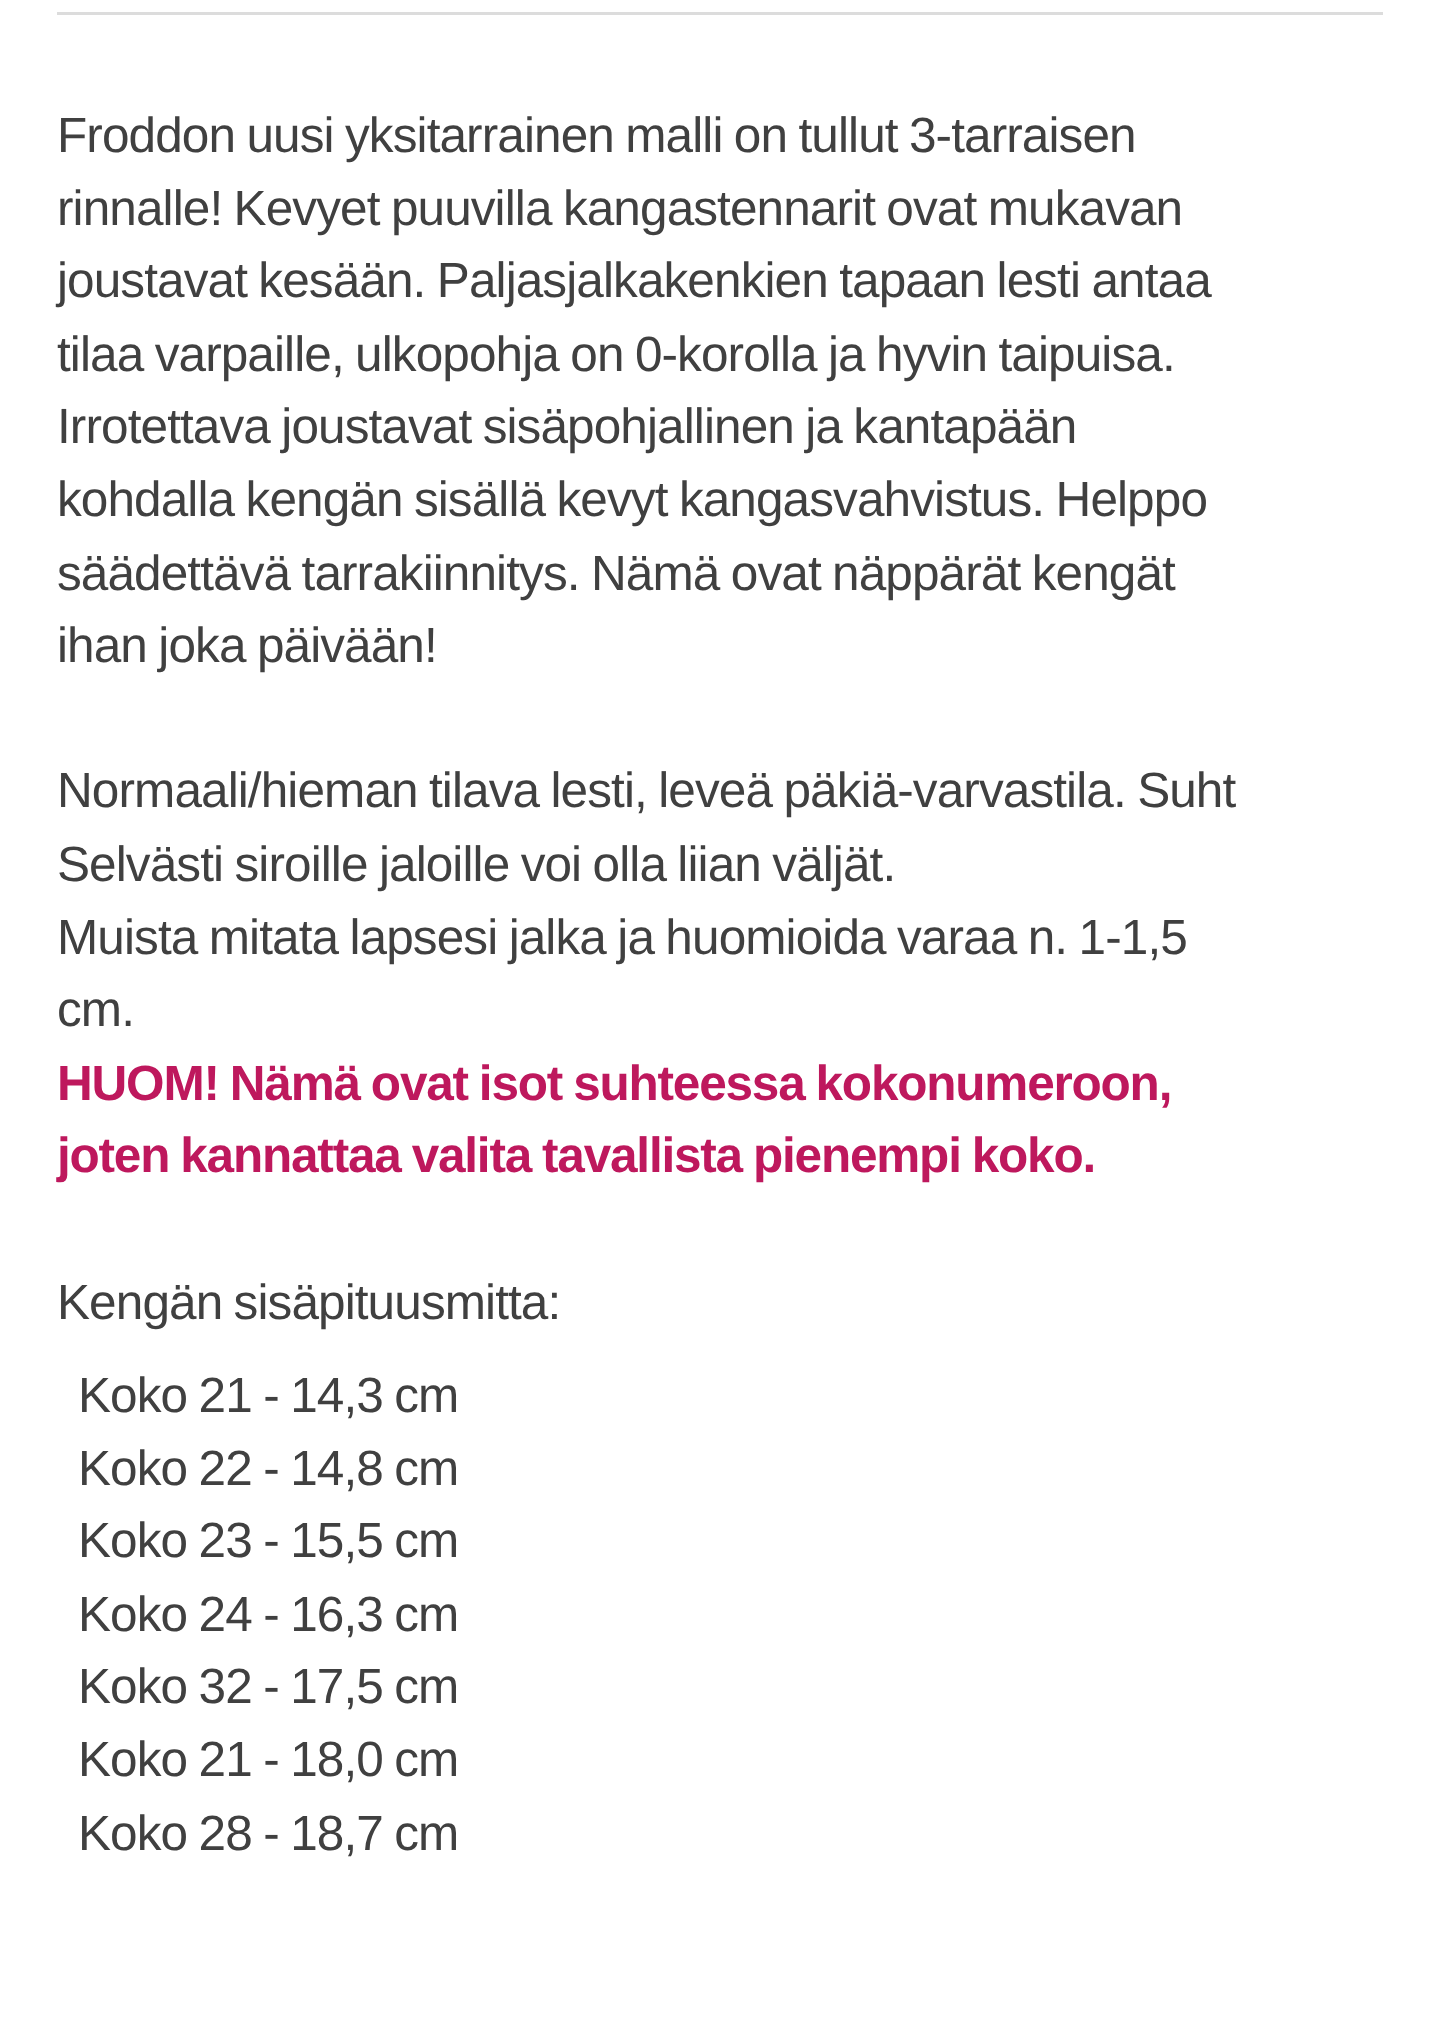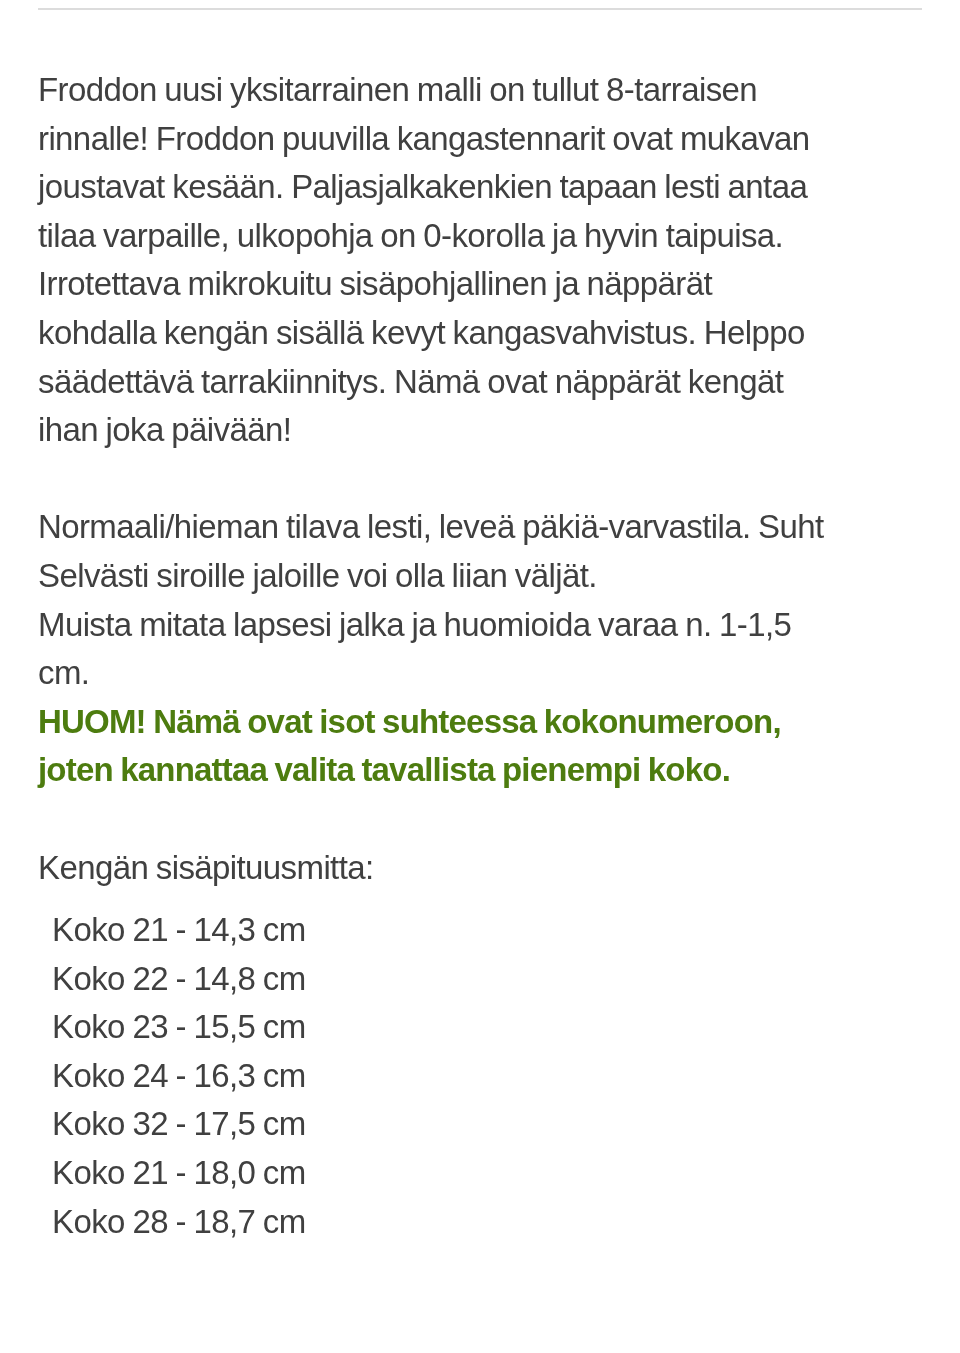--- a/index.html
+++ b/index.html
@@ -29,37 +29,37 @@
       font-family: "Liberation Sans", sans-serif;
       font-size: 33px;
       line-height: 48.6px;
       color: #404040;
       letter-spacing: -0.6px;
       word-spacing: -1px;
     }
     .para { margin: 0; }
     .gap { height: 48.6px; }
     .line { display: block; white-space: nowrap; }
-    .bold { font-weight: bold; color: #4d7c0f; letter-spacing: -0.8px; }
+    .bold { font-weight: bold; color: #be185d; letter-spacing: -0.8px; }
     .size-list { margin: 14px; padding: 0; list-style: none; }
     .size-list li { white-space: nowrap; }
   </style>
 </head>
 <body>
 
 <div class="divider"></div>
 
 <div class="content">
 
   <p class="para">
-    <span class="line">Froddon uusi yksitarrainen malli on tullut 8-tarraisen</span>
-    <span class="line">rinnalle! Froddon puuvilla kangastennarit ovat mukavan</span>
+    <span class="line">Froddon uusi yksitarrainen malli on tullut 3-tarraisen</span>
+    <span class="line">rinnalle! Kevyet puuvilla kangastennarit ovat mukavan</span>
     <span class="line">joustavat kesään. Paljasjalkakenkien tapaan lesti antaa</span>
     <span class="line">tilaa varpaille, ulkopohja on 0-korolla ja hyvin taipuisa.</span>
-    <span class="line">Irrotettava mikrokuitu sisäpohjallinen ja näppärät</span>
+    <span class="line">Irrotettava joustavat sisäpohjallinen ja kantapään</span>
     <span class="line">kohdalla kengän sisällä kevyt kangasvahvistus. Helppo</span>
     <span class="line">säädettävä tarrakiinnitys. Nämä ovat näppärät kengät</span>
     <span class="line">ihan joka päivään!</span>
   </p>
 
   <div class="gap"></div>
 
   <p class="para">
     <span class="line">Normaali/hieman tilava lesti, leveä päkiä-varvastila. Suht</span>
     <span class="line">Selvästi siroille jaloille voi olla liian väljät.</span>

